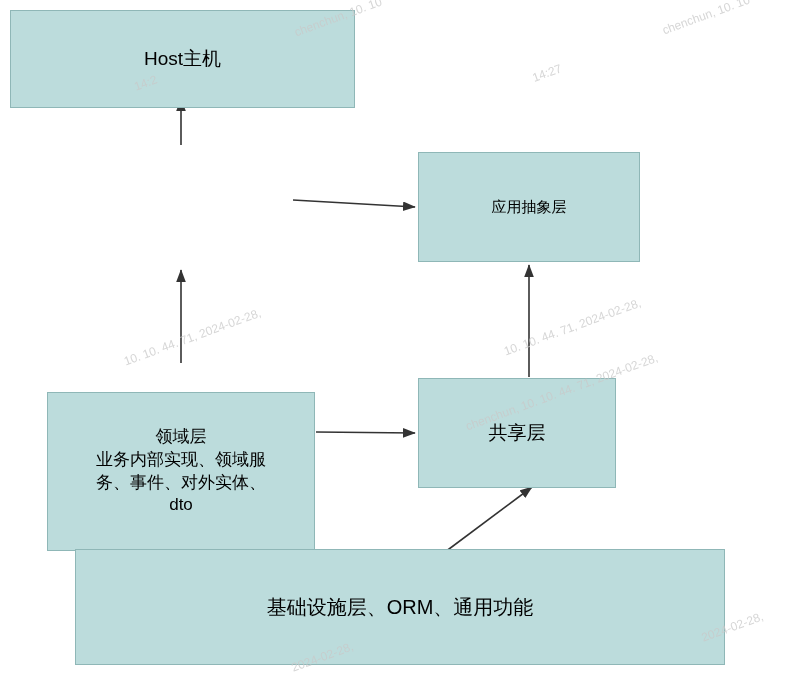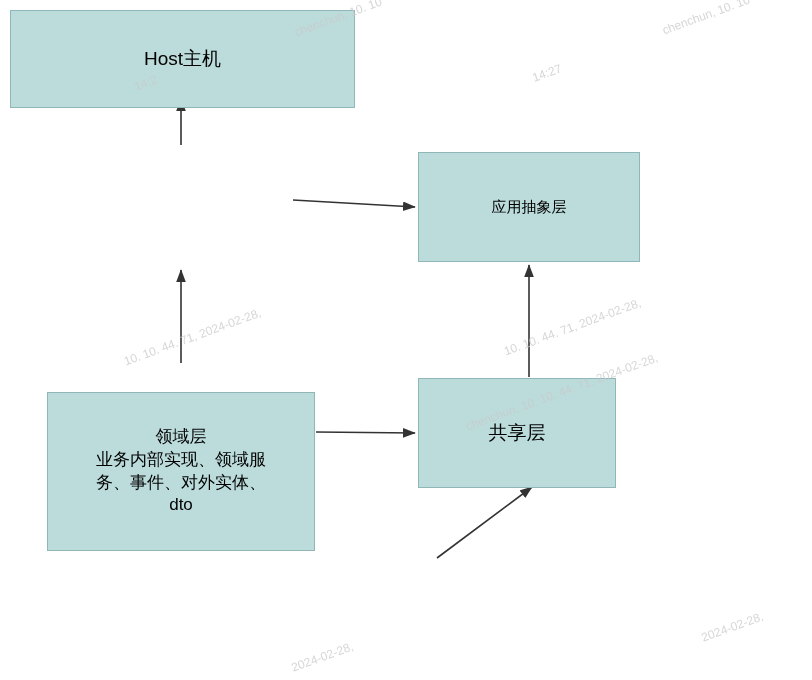--- a/index.html
+++ b/index.html
@@ -84,20 +84,23 @@
     <span class="node-text">领域层
 业务内部实现、领域服
 务、事件、对外实体、
 dto</span>
   </div>
 
   <div class="node" style="left:418px; top:378px; width:198px; height:110px; font-size:19px;">
     <span class="node-text">共享层</span>
   </div>
 
+  <div class="node" style="left:75px; top:549px; width:650px; height:116px; font-size:20px;">
+    <span class="node-text">基础设施层、ORM、通用功能</span>
+  </div>
 
   <div id="watermark-layer">
       <div class="wm" style="left: 292px; top: 10px; font-size: 12px; transform: rotate(-20deg);">chenchun, 10. 10</div>
       <div class="wm" style="left: 134px; top: 76px; font-size: 12px; transform: rotate(-20deg);">14:2</div>
       <div class="wm" style="left: 660px; top: 8px; font-size: 12px; transform: rotate(-20deg);">chenchun, 10. 10</div>
       <div class="wm" style="left: 532px; top: 66px; font-size: 12px; transform: rotate(-20deg);">14:27</div>
       <div class="wm" style="left: 120px; top: 330px; font-size: 12px; transform: rotate(-20deg);">10. 10. 44. 71, 2024-02-28,</div>
       <div class="wm" style="left: 500px; top: 320px; font-size: 12px; transform: rotate(-20deg);">10. 10. 44. 71, 2024-02-28,</div>
       <div class="wm" style="left: 460px; top: 385px; font-size: 12px; transform: rotate(-20deg);">chenchun, 10. 10. 44. 71, 2024-02-28,</div>
       <div class="wm" style="left: 290px; top: 650px; font-size: 12px; transform: rotate(-20deg);">2024-02-28,</div>

